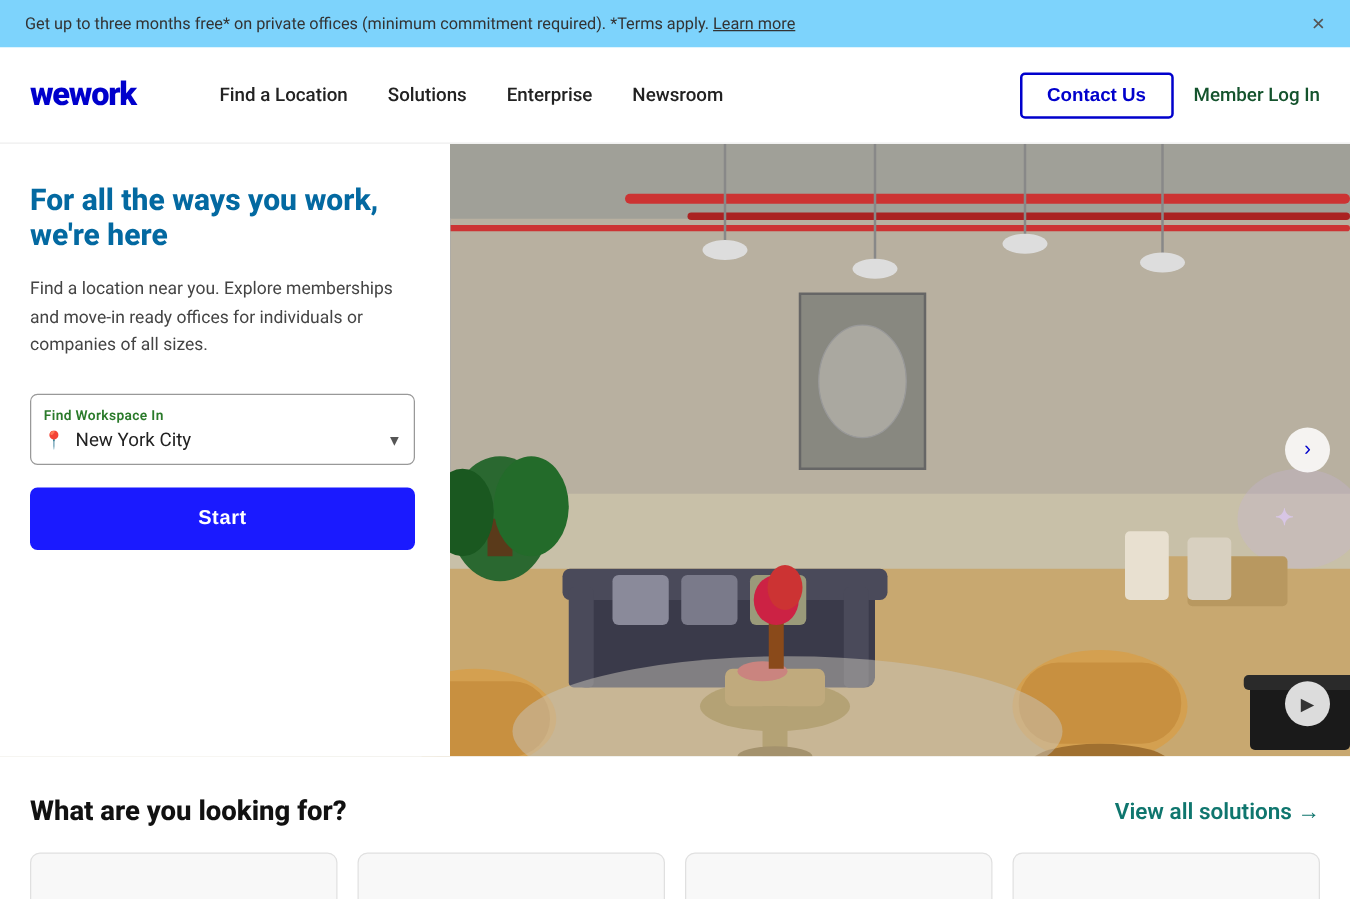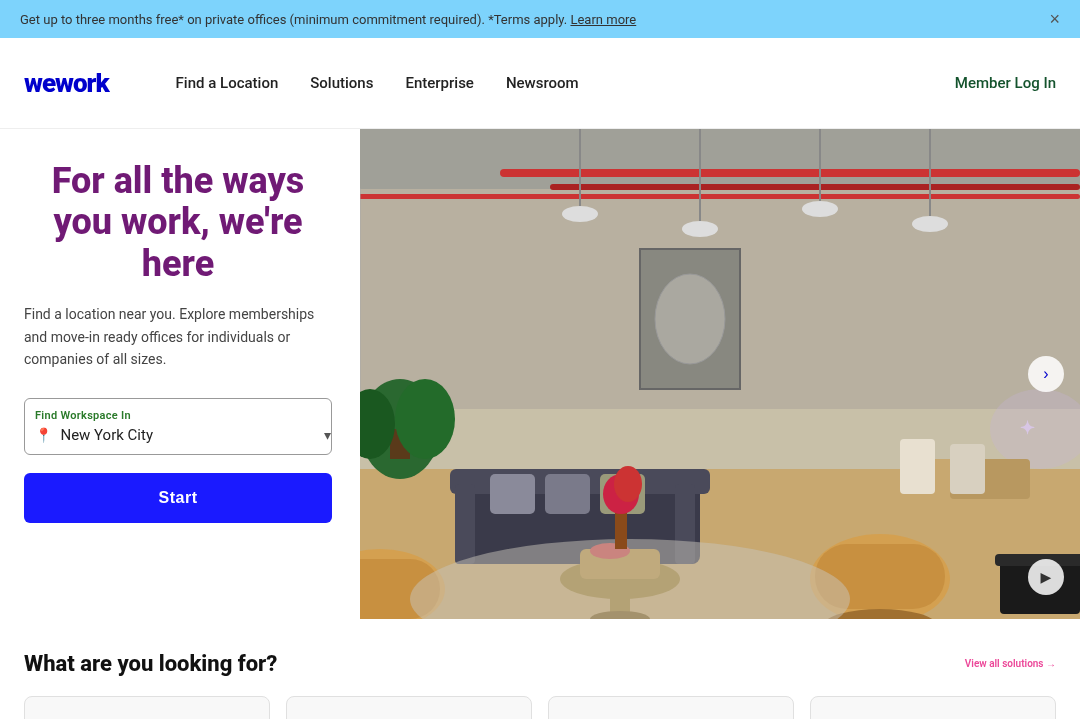--- a/index.html
+++ b/index.html
@@ -16,21 +16,21 @@
       color: #333;
     }
     .announcement-bar a { color: #333; text-decoration: underline; cursor: pointer; }
     .close-btn { background: none; border: none; cursor: pointer; font-size: 18px; color: #555; line-height: 1; }
 
     
     .header {
       display: flex;
       align-items: center;
       padding: 0 24px;
-      height: 91px;
+      height: 77px;
       border-bottom: 1px solid #eee;
       background: #fff;
       position: relative;
       z-index: 10;
     }
     .logo {
       font-size: 26px;
       font-weight: 900;
       color: #0000cc;
       letter-spacing: -1px;
@@ -107,37 +107,36 @@
     .hero-content {
       position: absolute;
       top: 0; left: 0;
       width: 360px;
       background: #fff;
       padding: 32px 28px 36px 24px;
       height: 100%;
       z-index: 3;
     }
     .hero-title {
-      font-size: 36px;
+      font-size: 24px;
       font-weight: 800;
-      color: #701a75;
+      color: #0369a1;
       line-height: 1.15;
       margin-bottom: 18px;
-      text-align: center;
     }
     .hero-subtitle {
       font-size: 14px;
       color: #444;
       line-height: 1.6;
       margin-bottom: 28px;
     }
     .workspace-input-wrapper {
       border: 1.5px solid #999;
       border-radius: 6px;
-      padding: 10px 0 10px 10px;
+      padding: 10px 12px 10px 10px;
       margin-bottom: 18px;
       position: relative;
     }
     .workspace-label {
       font-size: 11px;
       color: #2a7a2a;
       font-weight: 600;
       margin-bottom: 4px;
       letter-spacing: 0.3px;
     }
@@ -171,22 +170,22 @@
       display: flex;
       justify-content: space-between;
       margin-bottom: 20px;
     }
     .section-title {
       font-size: 22px;
       font-weight: 800;
       color: #111;
     }
     .view-all-link {
-      font-size: 10px;
-      color: #ec4899;
+      font-size: 18px;
+      color: #0f766e;
       font-weight: 600;
       text-decoration: none;
       cursor: pointer;
       display: flex;
       align-items: center;
       gap: 6px;
     }
 
     
     .solutions-row {
@@ -214,20 +213,21 @@
 
 <header class="header">
   <div class="logo">wework</div>
   <nav class="nav">
     <a class="nav-item">Find a Location</a>
     <a class="nav-item">Solutions</a>
     <a class="nav-item">Enterprise</a>
     <a class="nav-item">Newsroom</a>
   </nav>
   <div class="header-actions">
+    <button class="contact-btn">Contact Us</button>
     <span class="member-login">Member Log In</span>
   </div>
 </header>
 
 <section class="hero">
 
   <div class="hero-bg">
     <div class="hero-bg-img"></div>
 
     <svg style="position:absolute;top:0;left:200px;right:0;bottom:0;width:880px;height:490px;" viewBox="0 0 880 490">

